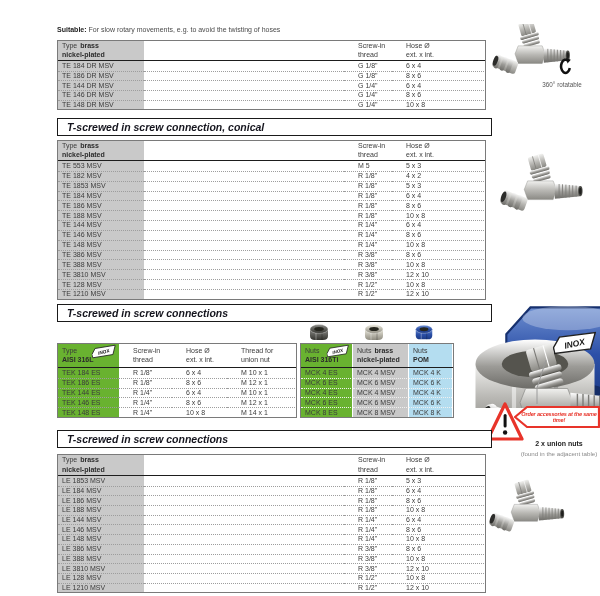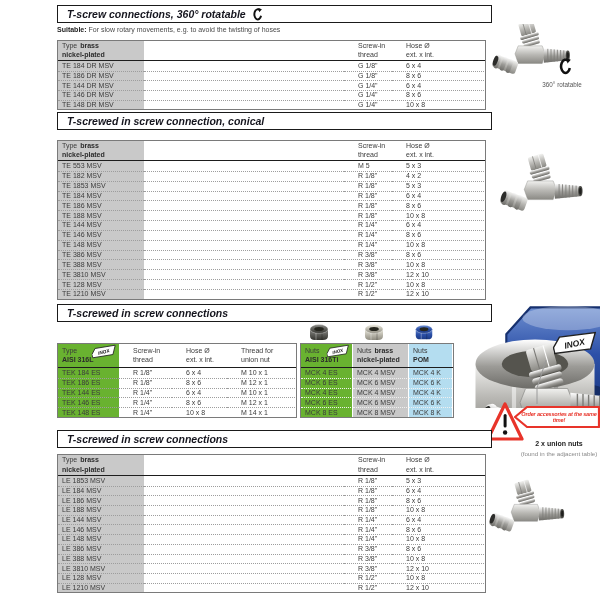--- a/index.html
+++ b/index.html
@@ -149,26 +149,20 @@
       <symbol id="silnut" viewBox="0 0 40 32">
         <path d="M3,10 L3,24 Q3,29 10,29 L30,29 Q37,29 37,24 L37,10 Z" fill="url(#gm1)"></path>
         <line x1="14" y1="10" x2="14" y2="29" stroke="rgba(255,255,255,.5)" stroke-width="1.2"></line>
         <line x1="26" y1="10" x2="26" y2="29" stroke="rgba(0,0,0,.2)" stroke-width="1.2"></line>
         <ellipse cx="20" cy="10" rx="17" ry="7" fill="url(#gm2)"></ellipse>
         <ellipse cx="20" cy="10" rx="9.5" ry="3.8" fill="#55544e"></ellipse>
       </symbol>
     </defs>
   </svg>
 
-  <div class="titlebar" style="top:5px">
-    <span>T-screw connections, 360° rotatable</span>
-    <svg class="rot-ic">
-        <use href="#rotic"></use>
-      </svg>
-  </div>
   <div class="suitline">
     <b>Suitable:</b>
     <span>For slow rotary movements, e.g. to avoid the twisting of hoses</span>
   </div>
 
   <div class="tbl t-main t1" style="left:57px;top:40px">
     <div class="thead">
       <div class="th c0">
         <div><span>Type</span><b class="sp">brass</b></div>
         <div><b>nickel-plated</b></div>
@@ -218,21 +212,21 @@
   </div>
 
   <svg class="art" style="left:485px;top:24px;width:100px;height:64px" viewBox="0 0 110 72">
     <use href="#tfit" transform="translate(0,-6)"></use>
   </svg>
   <svg class="art" style="left:558px;top:58px;width:13px;height:17px" viewBox="0 0 12 16">
       <use href="#rotic"></use>
     </svg>
   <div class="caption-rot">360° rotatable</div>
 
-  <div class="titlebar" style="top:112px">
+  <div class="titlebar" style="top:118px">
     <span>T-screwed in screw connection, conical</span>
   </div>
   <div class="tbl t-main t2" style="left:57px;top:140px">
     <div class="thead">
       <div class="th c0">
         <div><span>Type</span><b class="sp">brass</b></div>
         <div><b>nickel-plated</b></div>
       </div>
       <div class="th c1"></div>
       <div class="th c2">

